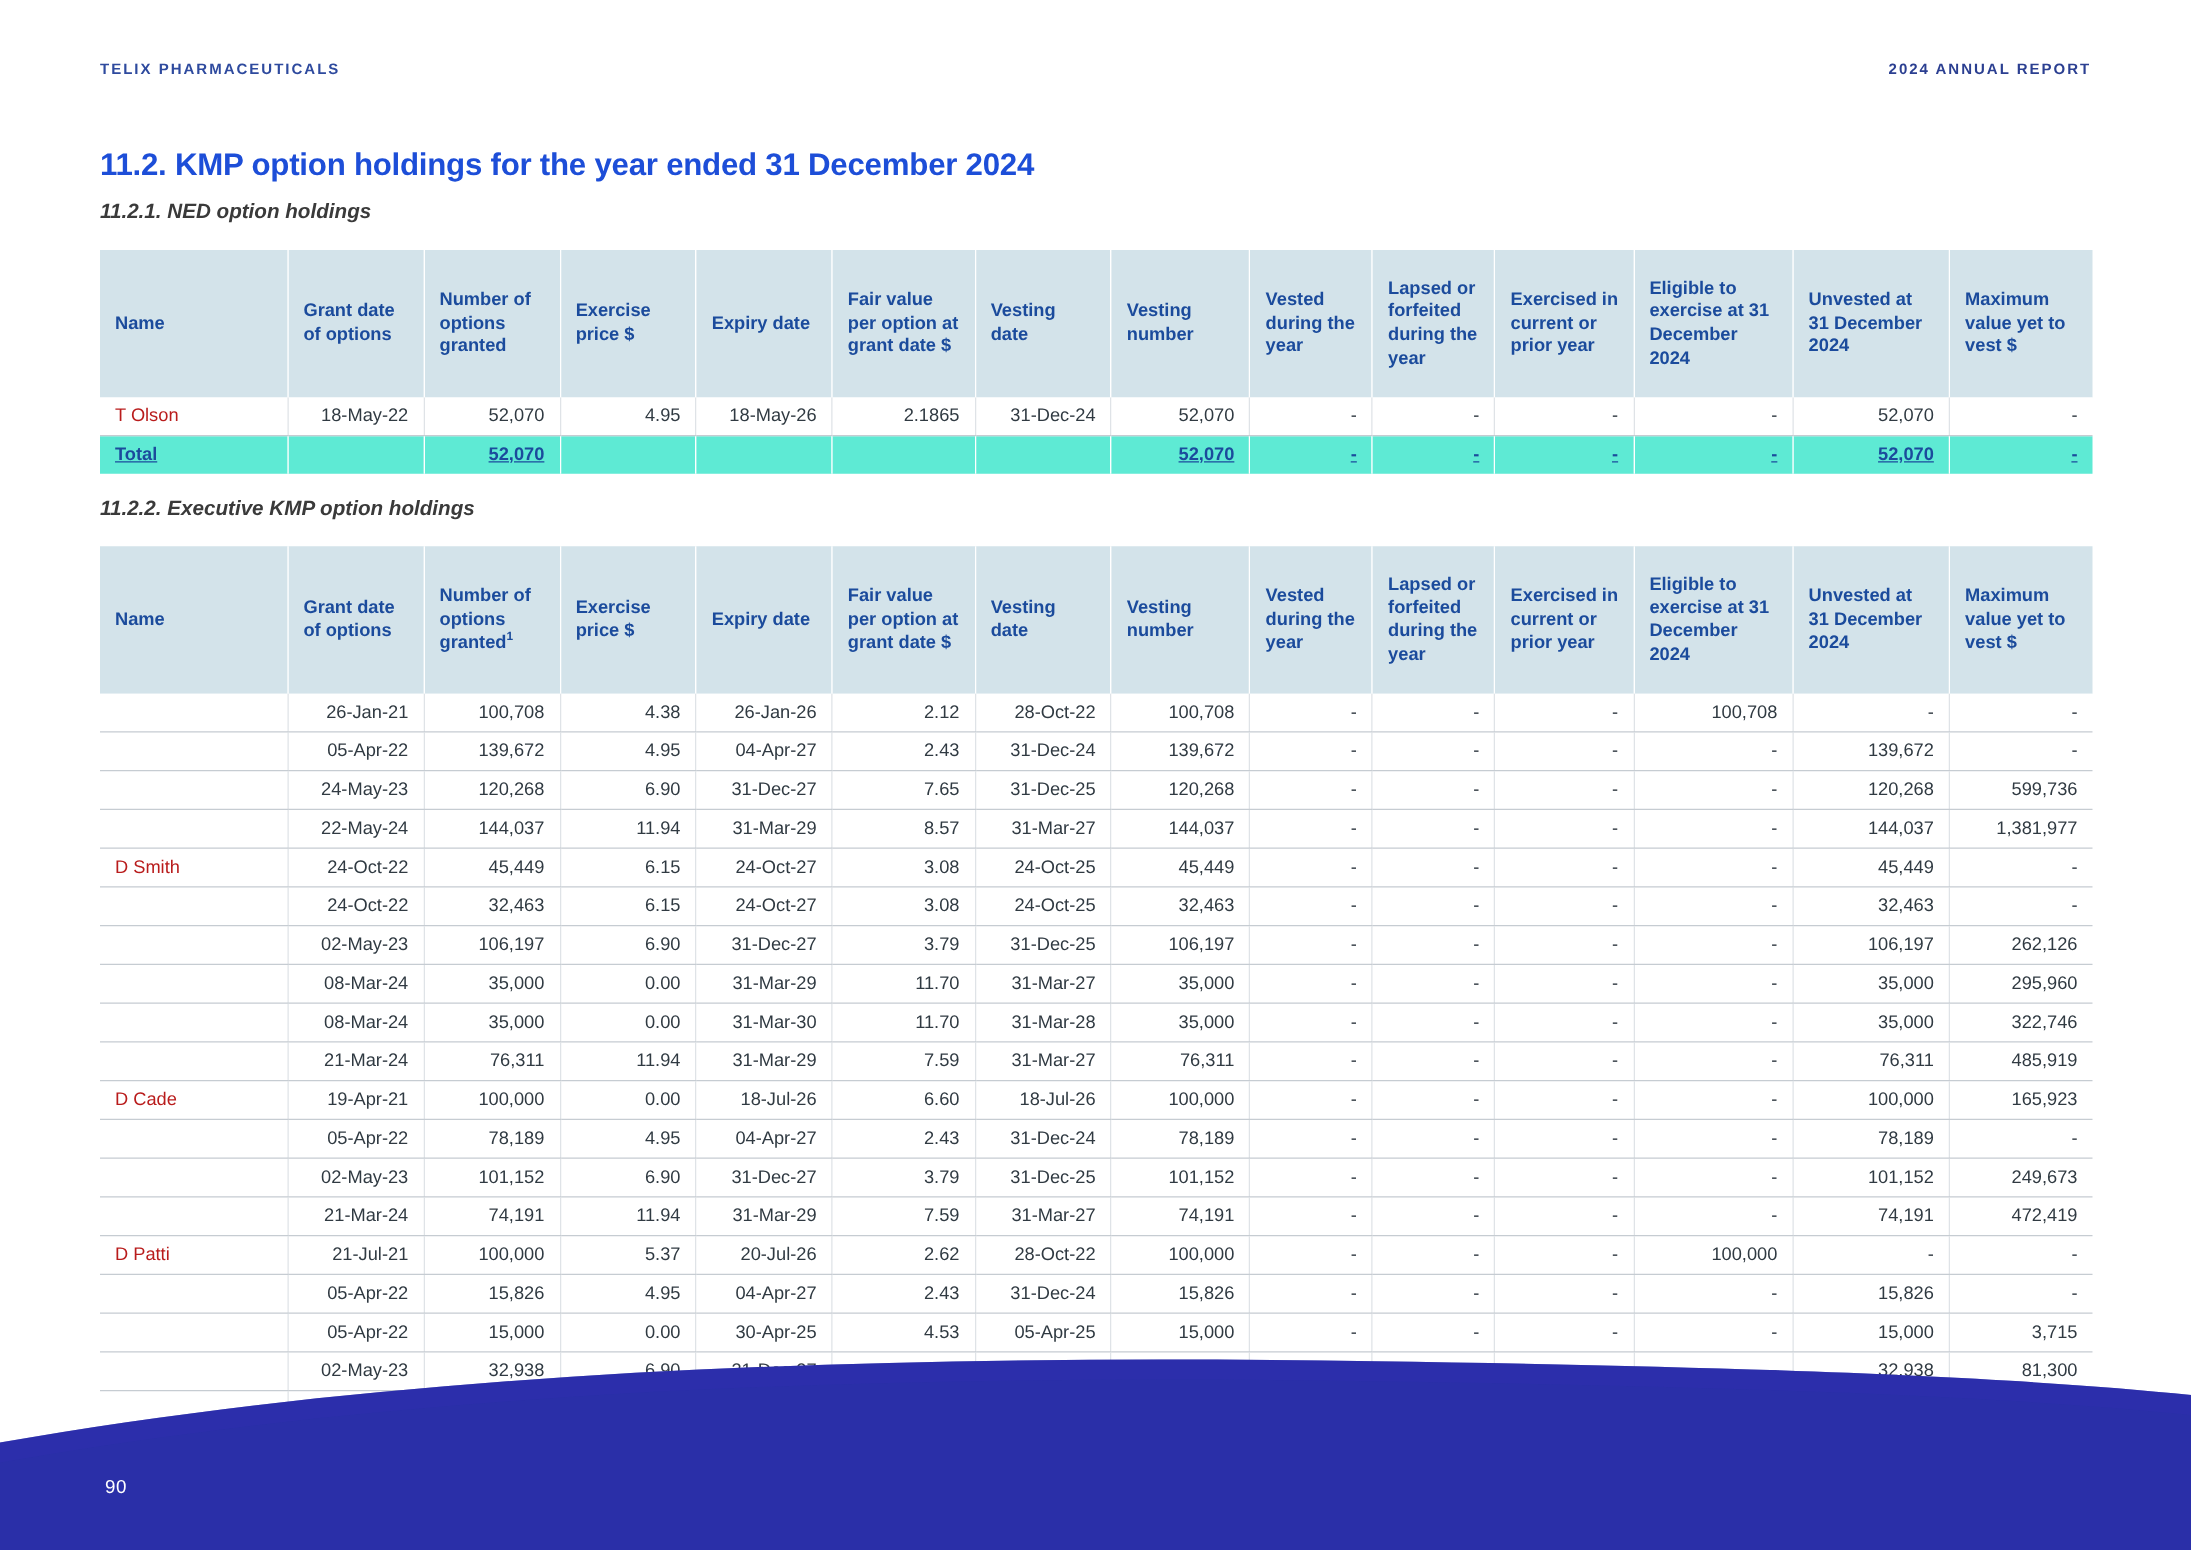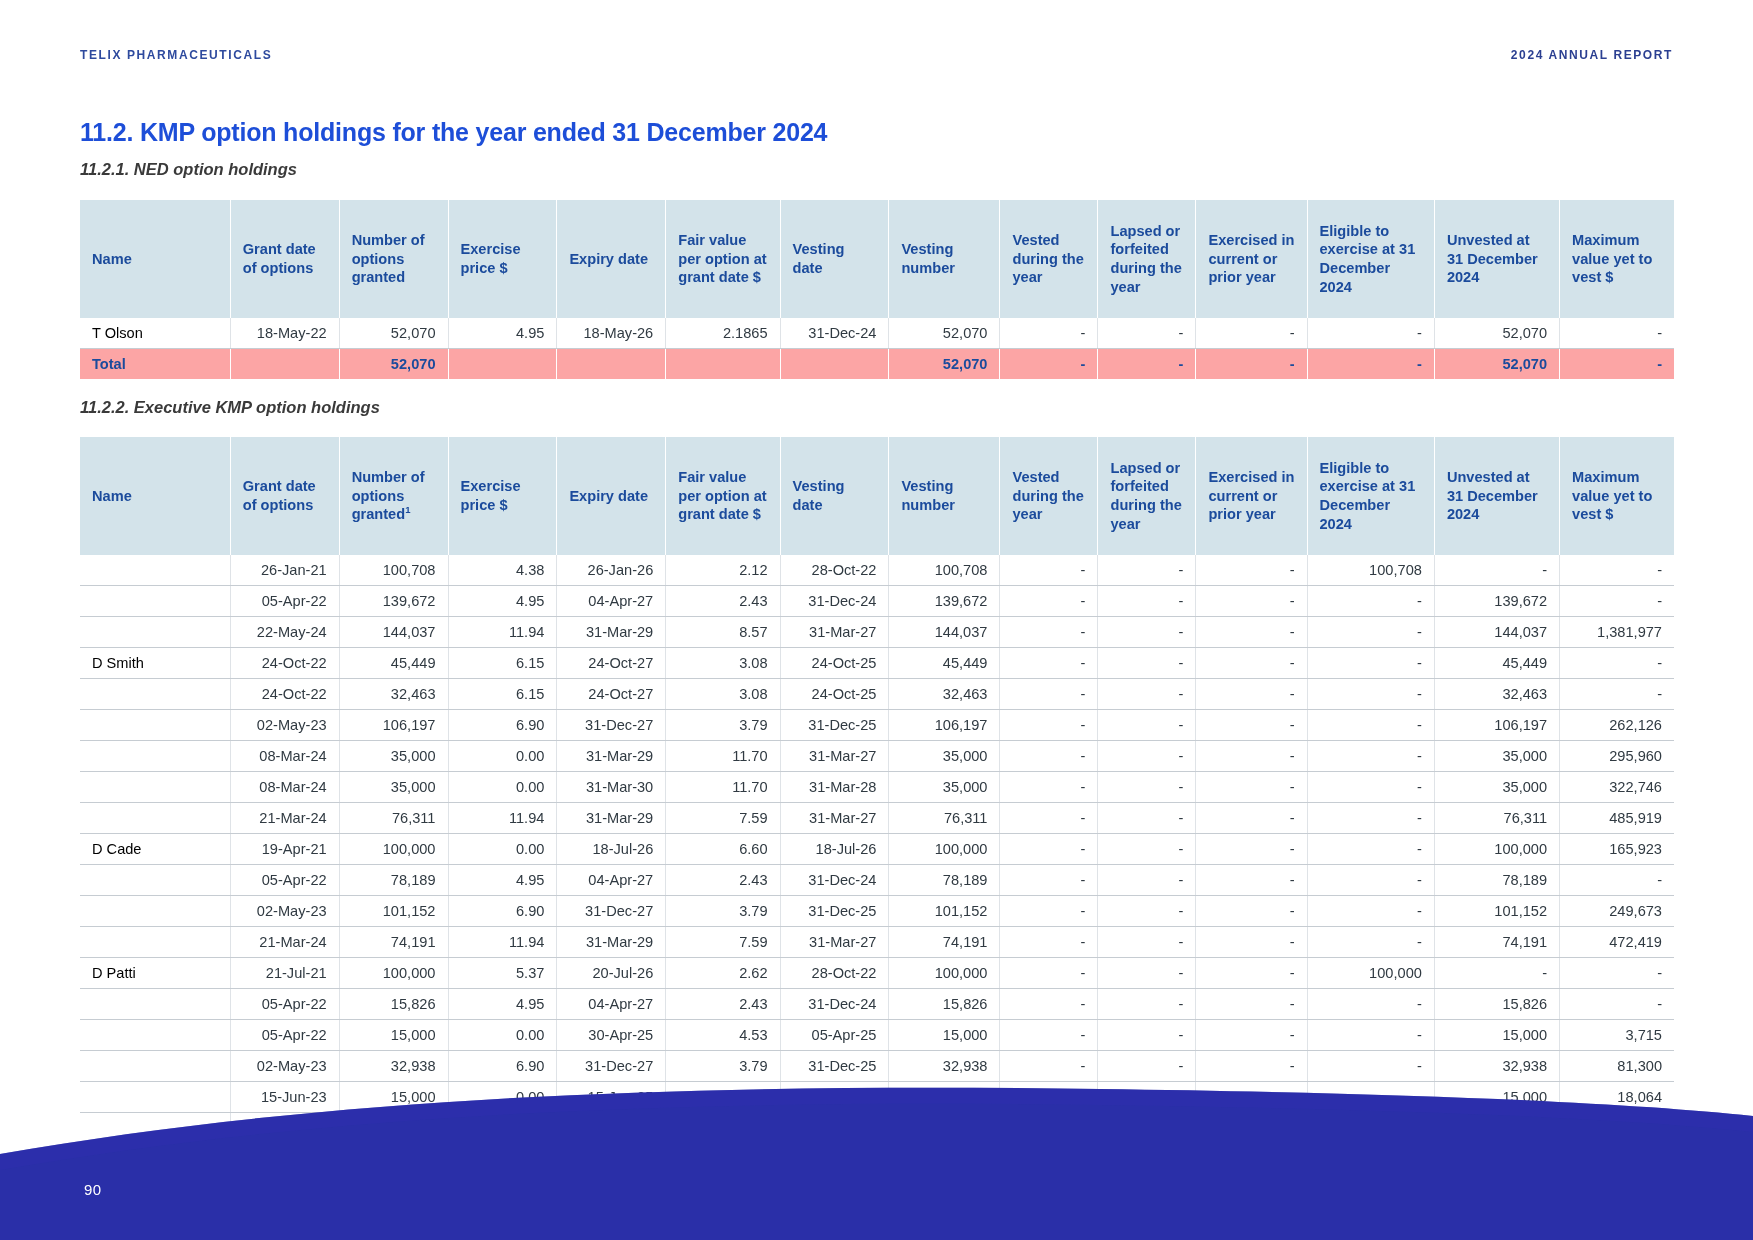--- a/index.html
+++ b/index.html
@@ -77,28 +77,29 @@
     padding: 7px 12px;
     border-bottom: 1px solid #c6ccd2;
     border-right: 1px solid #dfe3e7;
     white-space: nowrap;
     height: 25px;
     background: #ffffff;
   }
   tbody td:last-child { border-right: none; }
   tbody tr:first-child td { border-top: none; }
   td.num { text-align: right; }
-  td.name { text-align: left; color: #000000; }
+  td.name { text-align: left; color: #b91c1c; }
 
   tr.total td {
-    background: #fca5a5;
+    background: #5eead4;
     color: #1b4b9c;
     font-weight: 700;
     border-bottom: none;
     border-right: 1px solid #ffffff;
+    text-decoration: underline;
   }
   tr.total td:last-child { border-right: none; }
 
   
   #tbl1 thead th { height: 118px; }
   #tbl2 thead th { height: 118px; }
 
   sup { font-size: 9.5px; vertical-align: super; line-height: 0; }
 
   
@@ -267,20 +268,36 @@
           <td class="num">139,672</td>
           <td class="num">-</td>
           <td class="num">-</td>
           <td class="num">-</td>
           <td class="num">-</td>
           <td class="num">139,672</td>
           <td class="num">-</td>
         </tr>
         <tr>
           <td class="name"></td>
+          <td class="num">24-May-23</td>
+          <td class="num">120,268</td>
+          <td class="num">6.90</td>
+          <td class="num">31-Dec-27</td>
+          <td class="num">7.65</td>
+          <td class="num">31-Dec-25</td>
+          <td class="num">120,268</td>
+          <td class="num">-</td>
+          <td class="num">-</td>
+          <td class="num">-</td>
+          <td class="num">-</td>
+          <td class="num">120,268</td>
+          <td class="num">599,736</td>
+        </tr>
+        <tr>
+          <td class="name"></td>
           <td class="num">22-May-24</td>
           <td class="num">144,037</td>
           <td class="num">11.94</td>
           <td class="num">31-Mar-29</td>
           <td class="num">8.57</td>
           <td class="num">31-Mar-27</td>
           <td class="num">144,037</td>
           <td class="num">-</td>
           <td class="num">-</td>
           <td class="num">-</td>

